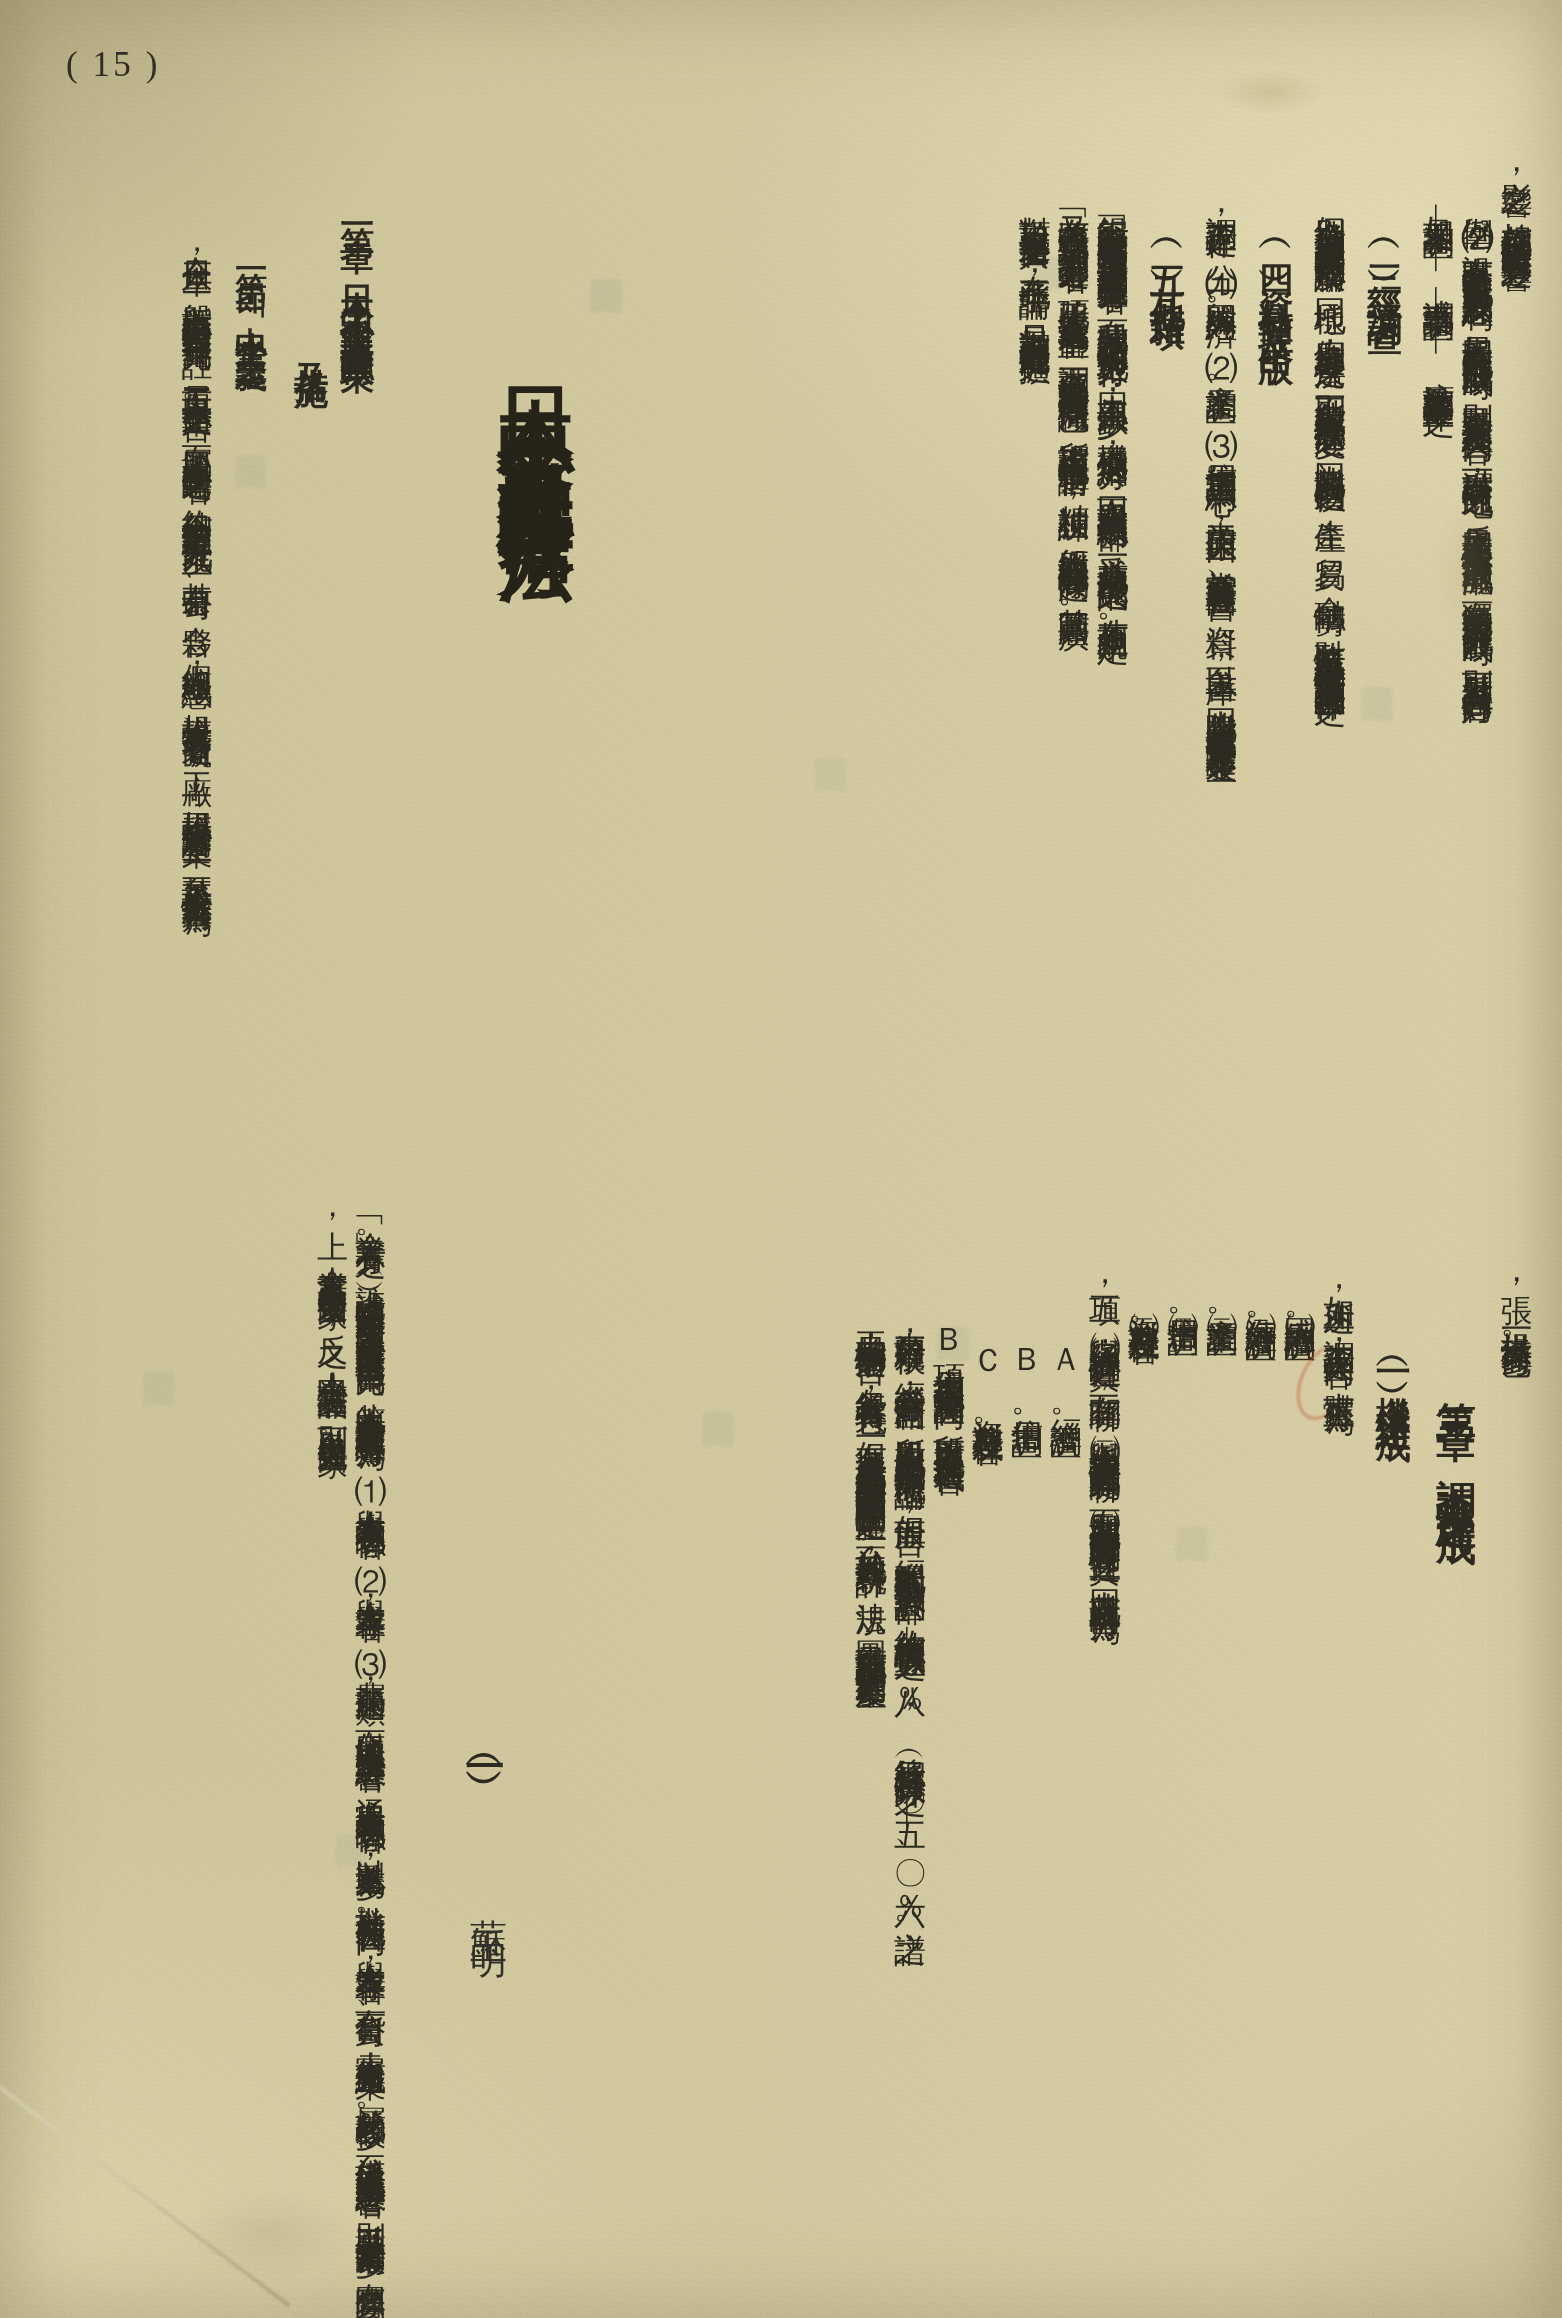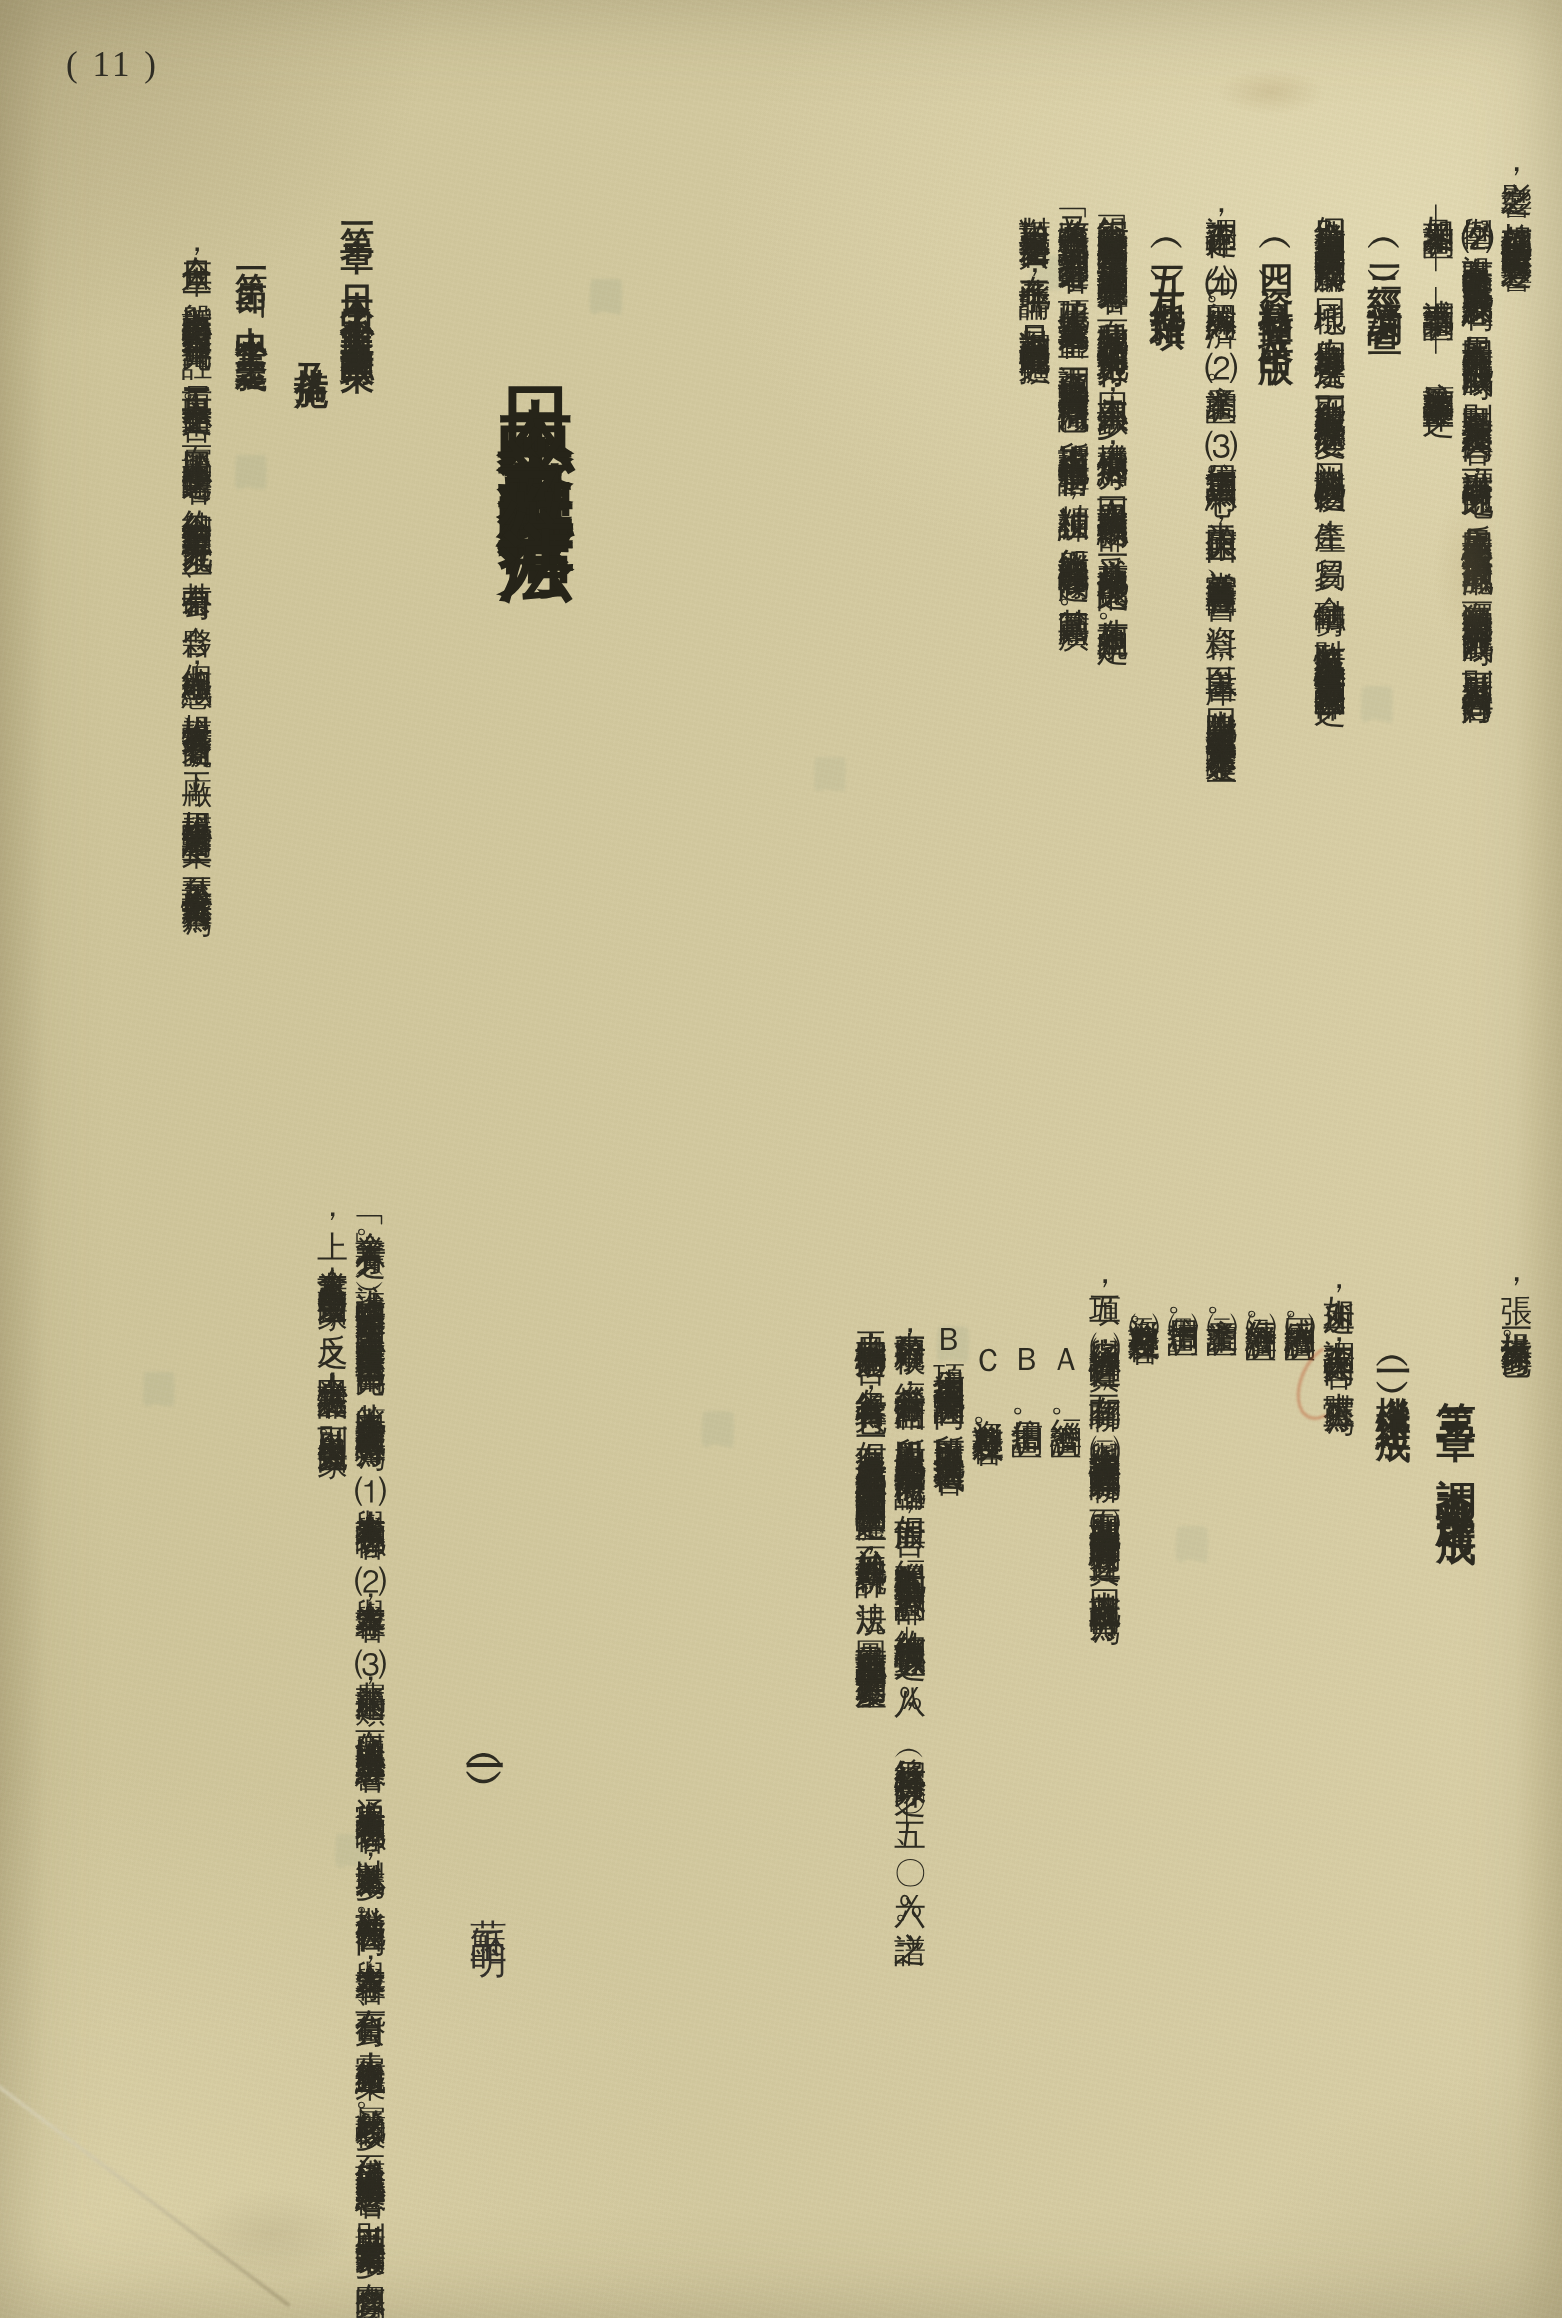--- a/index.html
+++ b/index.html
@@ -84,21 +84,21 @@
       <div class="ghost" style="left: 585px; top: 254px; height: 693px; font-size: 32px; opacity: 0.14; line-height: 40px;">信理產外工質制行配查金小經料整管海內性聯銀員調業中本資用保業國作關度人置企融</div>
       <div class="ghost" style="left: 697px; top: 1387px; height: 616px; font-size: 32px; opacity: 0.12; line-height: 40px;">業國作關度人置企融日濟信理產外工質制行配查金小經料整管海內性聯銀員調</div>
       <div class="ghost" style="left: 932px; top: 1302px; height: 755px; font-size: 32px; opacity: 0.13; line-height: 40px;">性聯銀員調業中本資用保業國作關度人置企融日濟信理產外工質制行配查金小經料整管海內性聯</div>
       <div class="ghost" style="left: 1025px; top: 231px; height: 632px; font-size: 32px; opacity: 0.12; line-height: 40px;">行配查金小經料整管海內性聯銀員調業中本資用保業國作關度人置企融日濟信</div>
       <div class="ghost" style="left: 1171px; top: 1502px; height: 585px; font-size: 32px; opacity: 0.11; line-height: 40px;">企融日濟信理產外工質制行配查金小經料整管海內性聯銀員調業中本資用</div>
       <div class="ghost" style="left: 1356px; top: 662px; height: 478px; font-size: 32px; opacity: 0.12; line-height: 40px;">本資用保業國作關度人置企融日濟信理產外工質制行配查金</div>
       <div class="ghost" style="left: 809px; top: 732px; height: 401px; font-size: 32px; opacity: 0.1; line-height: 40px;">整管海內性聯銀員調業中本資用保業國作關度人置</div>
       <div class="ghost" style="left: 331px; top: 1810px; height: 431px; font-size: 31px; opacity: 0.11; line-height: 39px;">外工質制行配查金小經料整管海內性聯銀員調業中本資</div>
     </div>
 
-  <div id="page-number">( 11 )</div>
+  <div id="page-number">( 15 )</div>
 
   <section class="block v" id="top-right">
     <p class="cont">之影響，棉花價格則受當年產量豐收與否之影響。</p>
     <p class="ind">擧例⑵設有某甲企業以收益分配股東一成股息及紅利，如果同業之分配額爲二成或三成時，則其甲企業之信用及經營內容，可謂尚有研究之餘地，反之如果同業之經營情形皆爲虧損或者減配，而獨於某甲企業有能力分配一成時，則可看出其經營內容尚好。</p>
     <p class="ind">如是業界調查——或謂事業調查——應該爲調查部主要工作之一。</p>
     <h3>（三）經濟調查</h3>
     <p class="ind">個別企業之信用調查與所屬業界之關係前已論及。同樣地，個別業界經營之景況，則不能忽視一般經濟界狀況之演變。因此對於國內之物價、生產、貿易、金融情勢、財政情況以及海外經濟事情之調查亦應爲調查部工作之一。</p>
     <h3>（四）資料整理及出版</h3>
     <p class="ind">調查部之工作，分⑴一般國內外經濟。⑵產業調查。⑶信用調查等三項爲中心。由於工作上原因，當然需要有各種圖書、資料、以至書庫，因此附帶之出版或圖書保管之業務亦隨之發生。</p>
     <h3>（五）其他雜項</h3>

